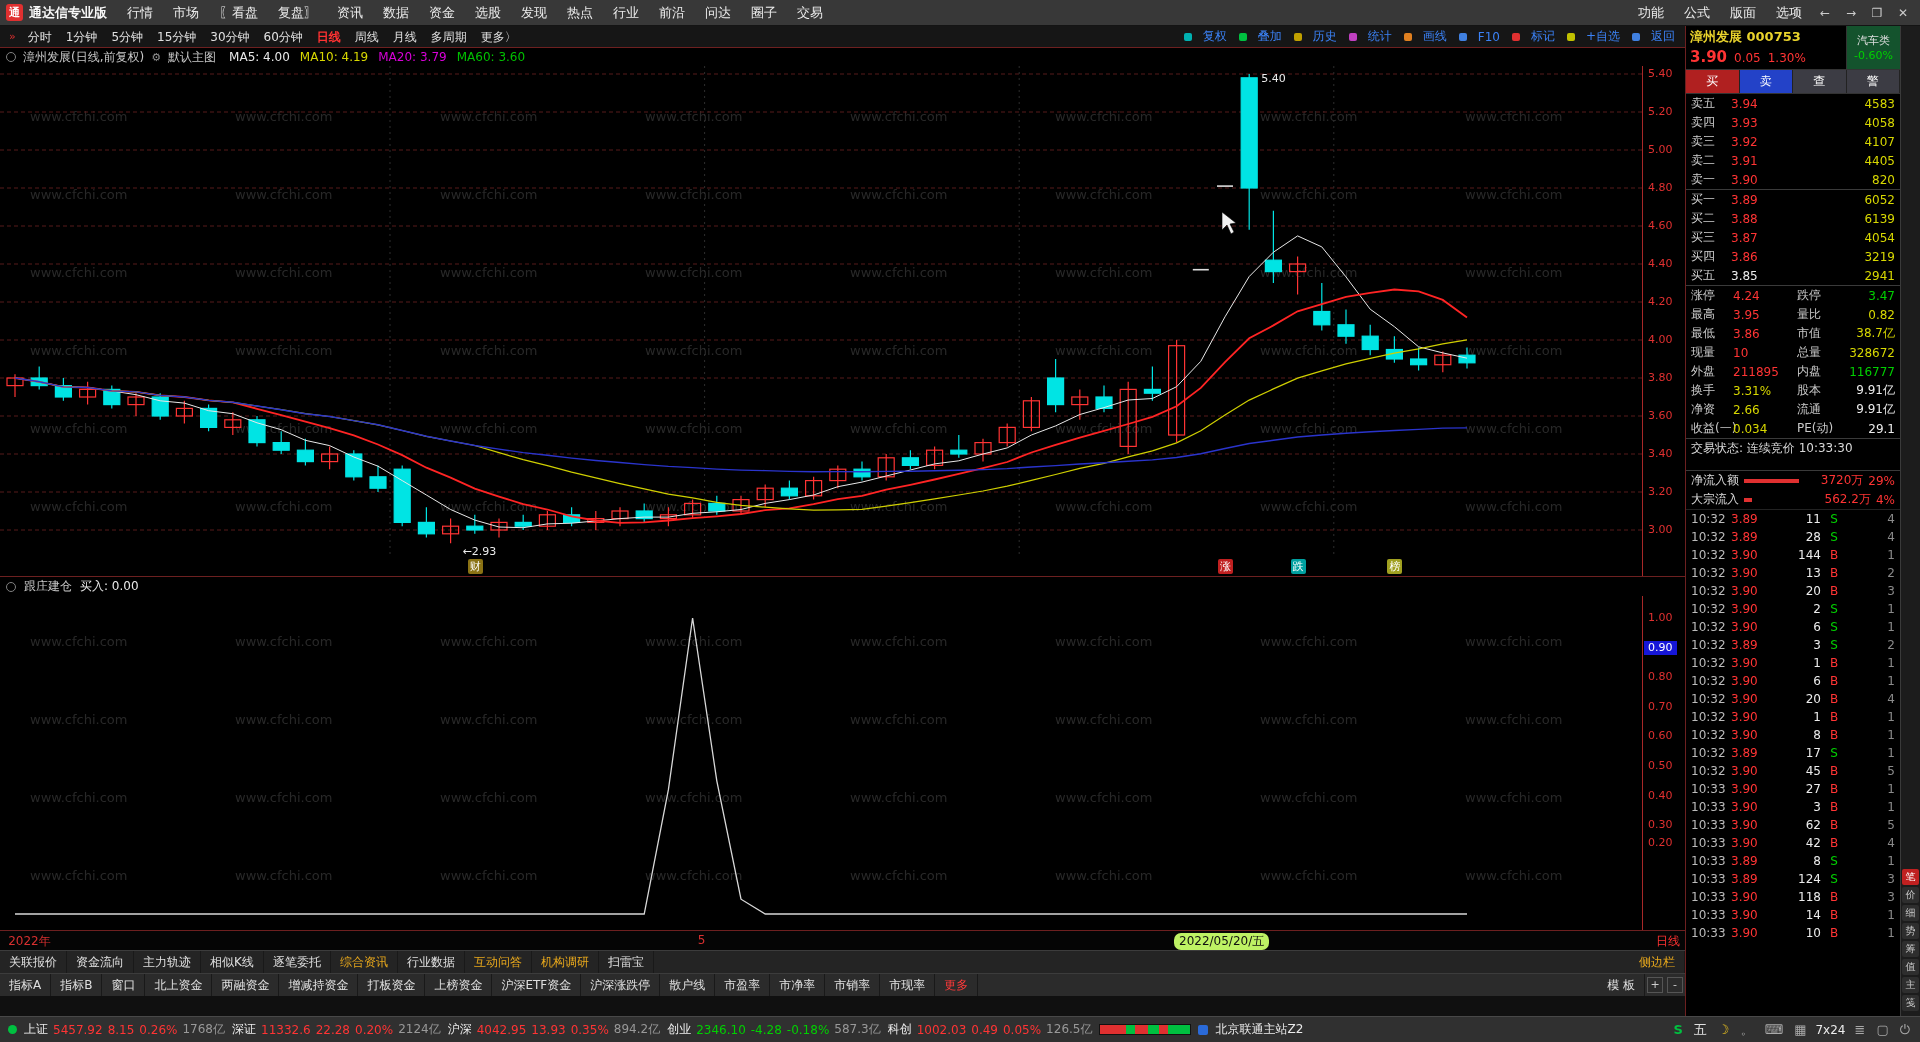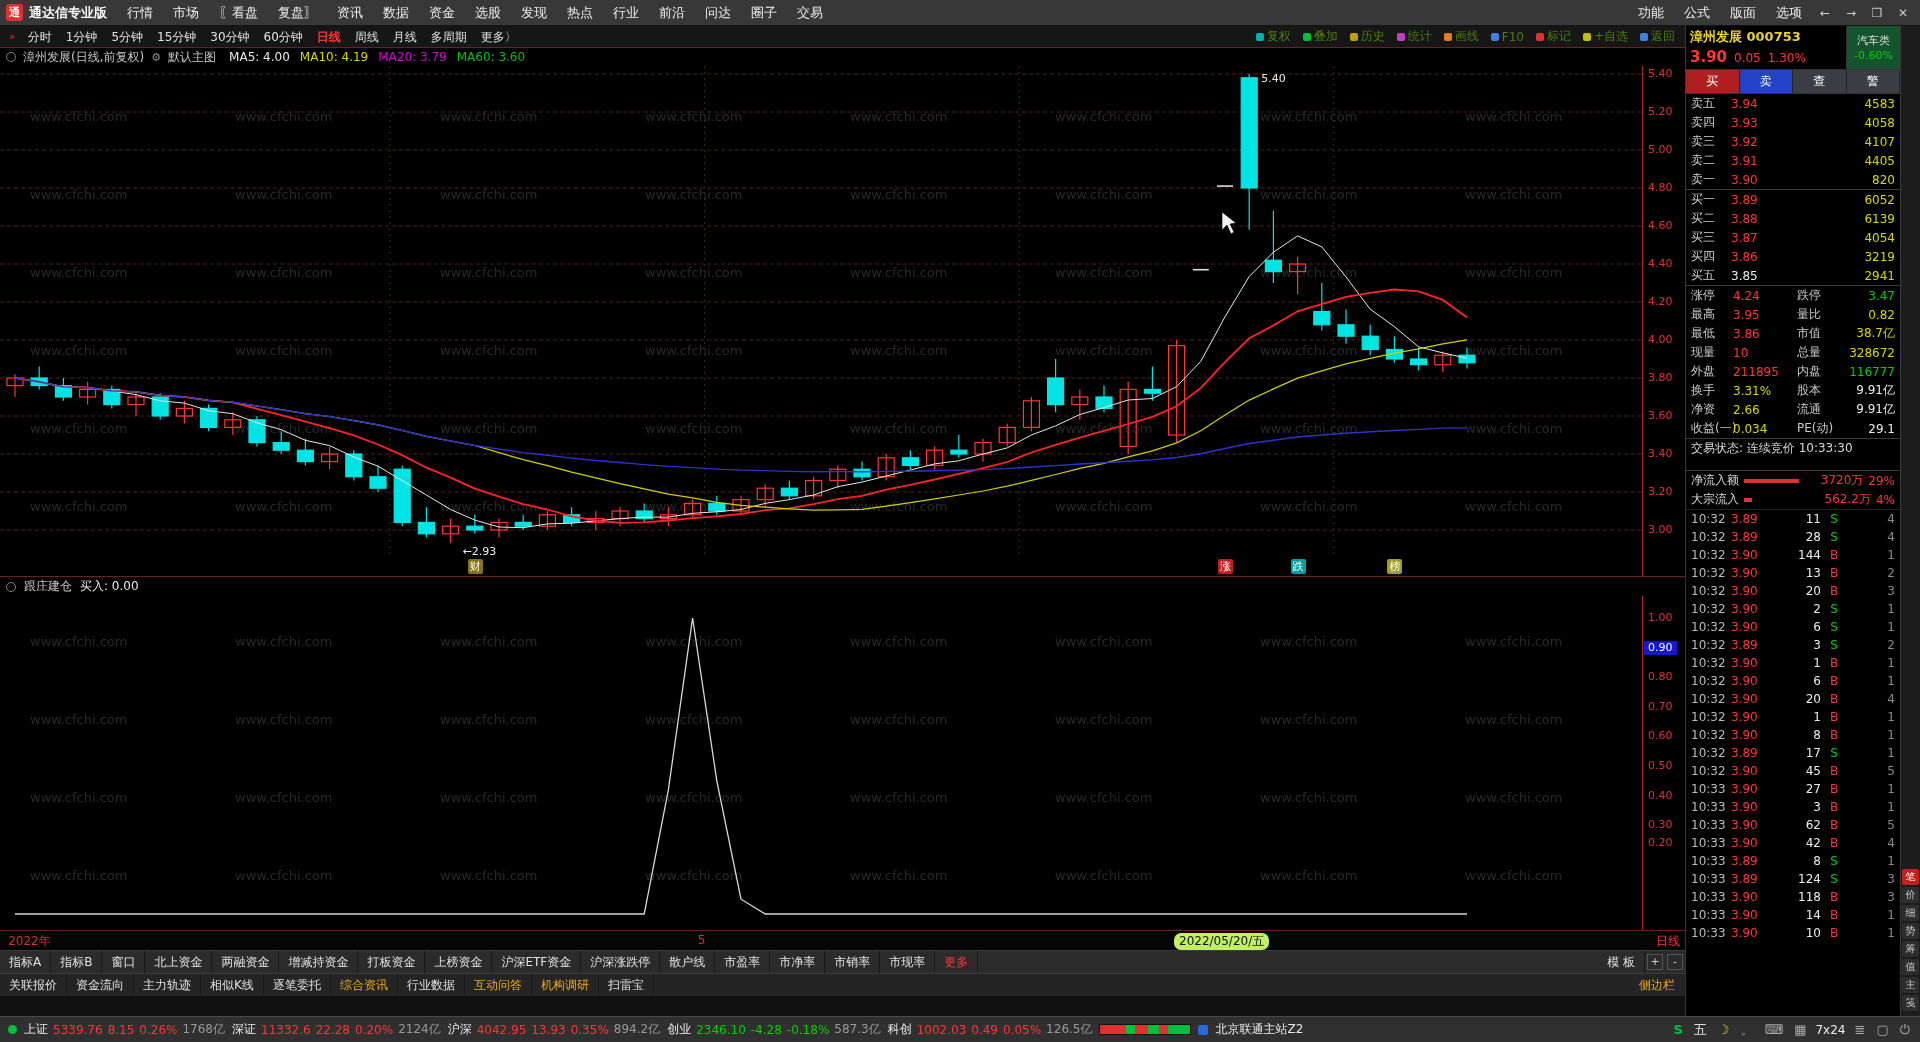--- a/index.html
+++ b/index.html
@@ -16,21 +16,21 @@
   .spacer{flex:1;}
   .winctl{display:flex;}
   .winctl span{display:inline-block;width:26px;text-align:center;line-height:26px;color:#ccc;font-size:12px;}
   
   .main-row{display:flex;height:990px;}
   .chart-col{width:1685px;display:flex;flex-direction:column;background:#000;}
   .toolbar{height:22px;background:#161616;display:flex;align-items:center;border-bottom:1px solid #6d2020;padding:0 4px;}
   .tb-chevr{color:#e03030;font-size:11px;padding:0 5px;}
   .period{padding:0 7px;line-height:22px;color:#e0e0e0;font-size:12px;white-space:nowrap;}
   .period.active{color:#ff3232;font-weight:bold;}
-  .tool{padding:0 6px;color:#4d7c0f;font-size:12px;display:flex;align-items:center;gap:3px;white-space:nowrap;justify-content:center;}
+  .tool{padding:0 6px;color:#3b82f6;font-size:12px;display:flex;align-items:center;gap:11px;white-space:nowrap;justify-content:center;}
   .tool .dot{width:8px;height:8px;border-radius:2px;display:inline-block;}
   
   .stockinfo{height:18px;display:flex;align-items:center;gap:7px;padding:0 6px;font-size:12px;color:#c8c8c8;}
   .ico-circle{width:10px;height:10px;border-radius:50%;border:1px solid #808080;display:inline-block;flex:none;}
   .ico-gear{color:#909090;font-size:11px;}
   
   .main-chart{position:relative;height:510px;}
   .sub-chart{position:relative;height:334px;}
   svg{display:block;position:absolute;left:0;top:0;}
   .axis{position:absolute;top:0;right:0;bottom:0;width:43px;border-left:1px solid #a82828;}
@@ -501,20 +501,34 @@
           </div>
       </div>
 
       <div class="timeline" id="timeline">
         <span class="tl-right">日线</span>
       <span class="tl-label" style="left: 8.21px;">2022年</span>
           <span class="tl-label" style="left: 697.85px;">5</span>
           <span class="tl-label tl-hl" style="left: 1174.03px;">2022/05/20/五</span>
         </div>
 
+      <div class="tabrow r2" id="tabrow2">
+          <span class="tab">关联报价</span>
+          <span class="tab">资金流向</span>
+          <span class="tab">主力轨迹</span>
+          <span class="tab">相似K线</span>
+          <span class="tab">逐笔委托</span>
+          <span class="tab sel">综合资讯</span>
+          <span class="tab">行业数据</span>
+          <span class="tab sel">互动问答</span>
+          <span class="tab sel">机构调研</span>
+          <span class="tab">扫雷宝</span>
+          <span class="spacer"></span>
+          <span class="tab sel">侧边栏</span>
+        </div>
       <div class="tabrow" id="tabrow1">
           <span class="tab">指标A</span>
           <span class="tab">指标B</span>
           <span class="tab">窗口</span>
           <span class="tab">北上资金</span>
           <span class="tab">两融资金</span>
           <span class="tab">增减持资金</span>
           <span class="tab">打板资金</span>
           <span class="tab">上榜资金</span>
           <span class="tab">沪深ETF资金</span>
@@ -523,34 +537,20 @@
           <span class="tab">市盈率</span>
           <span class="tab">市净率</span>
           <span class="tab">市销率</span>
           <span class="tab">市现率</span>
           <span class="tab red">更多</span>
           <span class="spacer"></span>
           <span class="tab">模 板</span>
           <span class="mini-btn">+</span>
           <span class="mini-btn">-</span>
         </div>
-      <div class="tabrow r2" id="tabrow2">
-          <span class="tab">关联报价</span>
-          <span class="tab">资金流向</span>
-          <span class="tab">主力轨迹</span>
-          <span class="tab">相似K线</span>
-          <span class="tab">逐笔委托</span>
-          <span class="tab sel">综合资讯</span>
-          <span class="tab">行业数据</span>
-          <span class="tab sel">互动问答</span>
-          <span class="tab sel">机构调研</span>
-          <span class="tab">扫雷宝</span>
-          <span class="spacer"></span>
-          <span class="tab sel">侧边栏</span>
-        </div>
       <div class="filler"></div>
     </div>
 
     <aside class="quote-panel">
       <div class="qp-head">
         <div class="qp-head-left">
           <div class="qp-name">
             <span>漳州发展</span>
             <span>000753</span>
           </div>
@@ -872,21 +872,21 @@
         <div class="side-tab">值</div>
         <div class="side-tab">主</div>
         <div class="side-tab">笺</div>
       </div>
   </div>
 
   <footer class="statusbar" id="statusbar">
       <span class="green-dot"></span>
       <span class="idx-group">
         <span class="c-wh">上证</span>
-        <span class="c-up">5339.76</span>
+        <span class="c-up">5457.92</span>
         <span class="c-up">8.15</span>
         <span class="c-up">0.26%</span>
         <span class="c-gray">1768亿</span>
       </span>
       <span class="idx-group">
         <span class="c-wh">深证</span>
         <span class="c-up">11332.6</span>
         <span class="c-up">22.28</span>
         <span class="c-up">0.20%</span>
         <span class="c-gray">2124亿</span>

